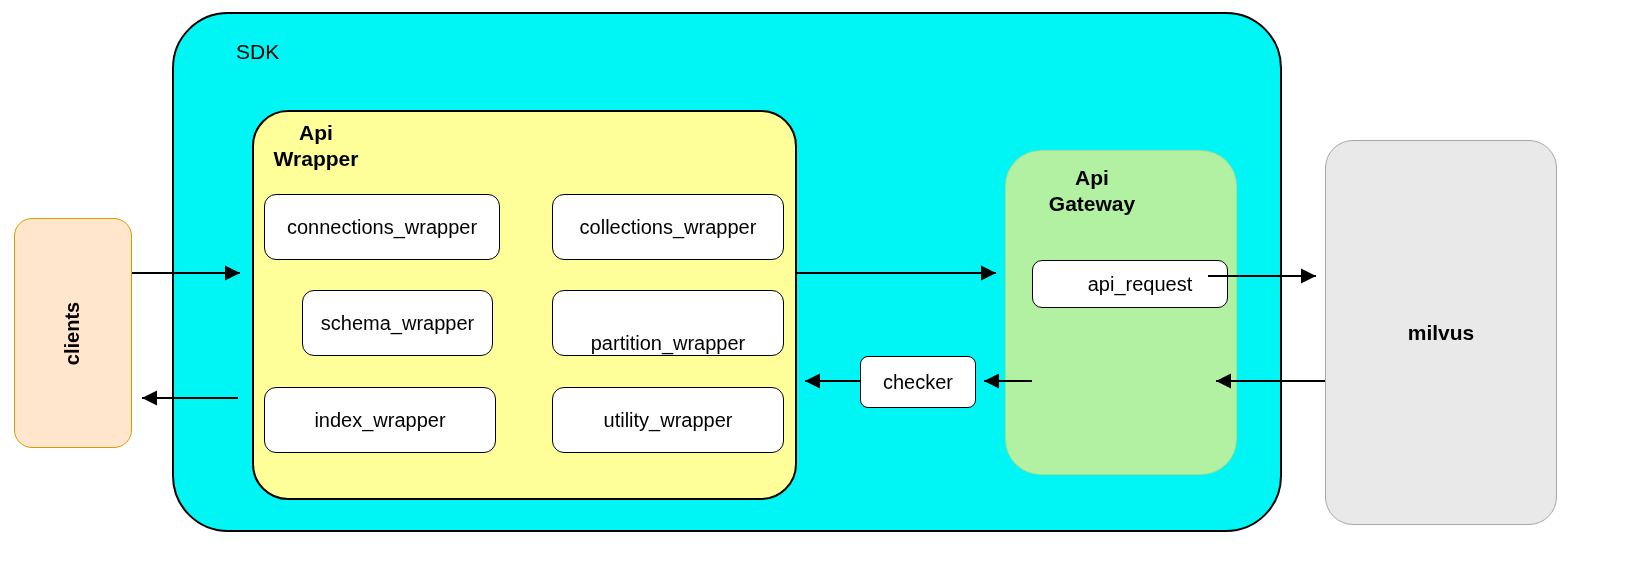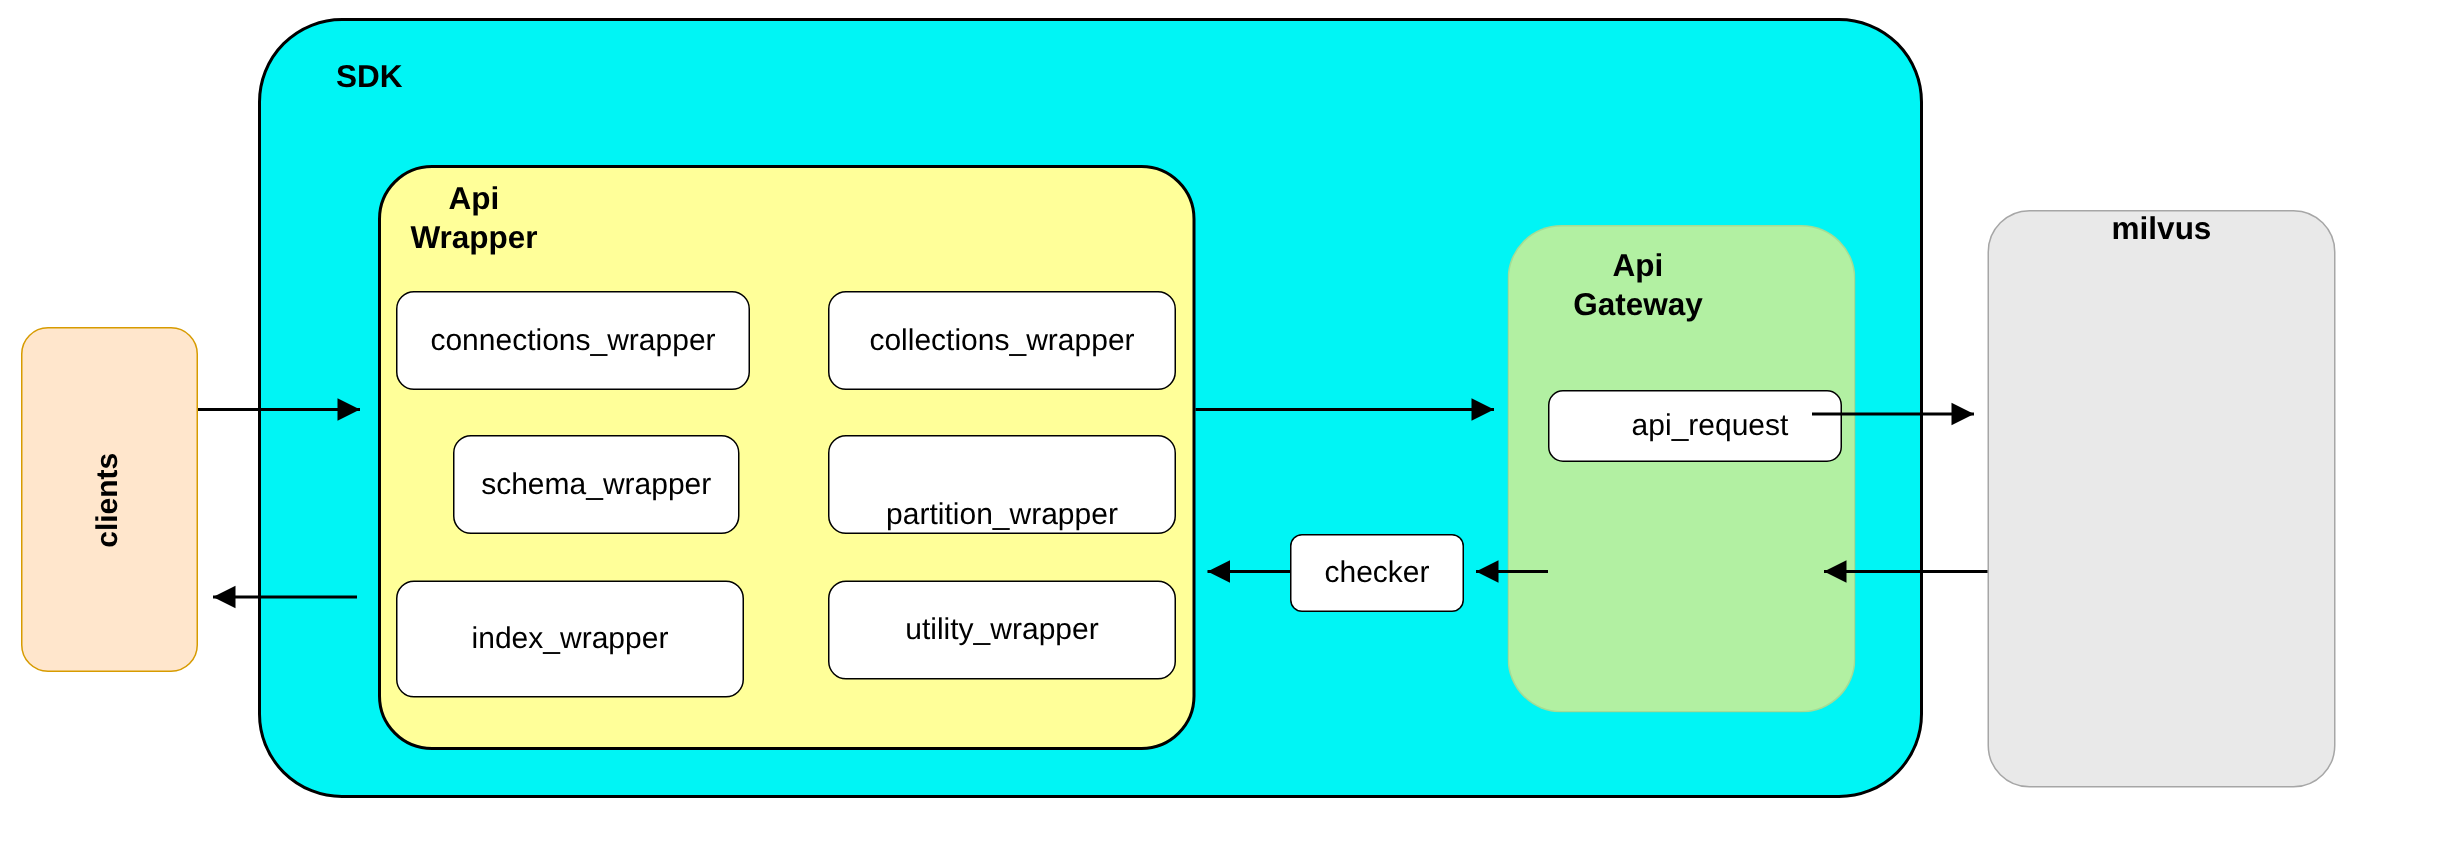--- a/index.html
+++ b/index.html
@@ -15,22 +15,22 @@
   }
 
   .shape { position: absolute; }
 
   
   .sdk {
     left: 172px; top: 12px; width: 1110px; height: 520px;
     border: 2px solid #000; border-radius: 56px;
   }
   .sdk-label {
-    position: absolute; left: 50px; top: 26px;
-    font-size: 21px; font-weight: bold;
+    position: absolute; left: 62px; top: 26px;
+    font-size: 21px; font-weight: normal;
   }
 
   .clients {
     left: 14px; top: 218px; width: 118px; height: 230px;
     border: 1px solid #d79b00; border-radius: 18px;
     display: flex; align-items: center; justify-content: center;
   }
   .clients .vtext {
     transform: rotate(-90deg);
     font-size: 20px; font-weight: bold; white-space: nowrap;
@@ -52,36 +52,36 @@
   }
   .api-gateway-label {
     position: absolute; left: 25px; top: 14px; width: 122px;
     text-align: center; font-size: 21px; font-weight: bold;
     white-space: pre-line; line-height: 1.25;
   }
 
   .milvus {
     left: 1325px; top: 140px; width: 232px; height: 385px;
     border: 1px solid #a6a6a6; border-radius: 28px;
-    display: flex; align-items: flex-start; justify-content: center;
+    display: flex; align-items: center; justify-content: center;
   }
   .milvus-label { font-size: 21px; font-weight: bold; }
 
   
   .node {
     position: absolute; background: #ffffff;
     border: 1.5px solid #000; border-radius: 12px;
     display: flex; align-items: center; justify-content: center;
     font-size: 20px;
   }
   .n-connections { left: 264px; top: 194px; width: 236px; height: 66px; }
   .n-collections { left: 552px; top: 194px; width: 232px; height: 66px; }
   .n-schema      { left: 264px; top: 290px; width: 191px; height: 66px; margin-left: 38px; }
   .n-partition   { left: 552px; top: 290px; width: 232px; height: 66px; align-items: flex-end; }
-  .n-index       { left: 264px; top: 387px; width: 232px; height: 78px; }
+  .n-index       { left: 264px; top: 387px; width: 232px; height: 66px; }
   .n-utility     { left: 552px; top: 387px; width: 232px; height: 66px; }
 
   .n-checker     { left: 860px; top: 356px; width: 116px; height: 52px; border-radius: 8px; }
   .n-request     { left: 1032px; top: 260px; width: 196px; height: 48px; border-radius: 10px; padding-left: 20px; }
   .n-response    { left: 1032px; top: 357px; width: 176px; height: 48px; border-radius: 10px; }
 
   
   .arrows {
     position: absolute; left: 0; top: 0;
     width: 1634px; height: 574px;

